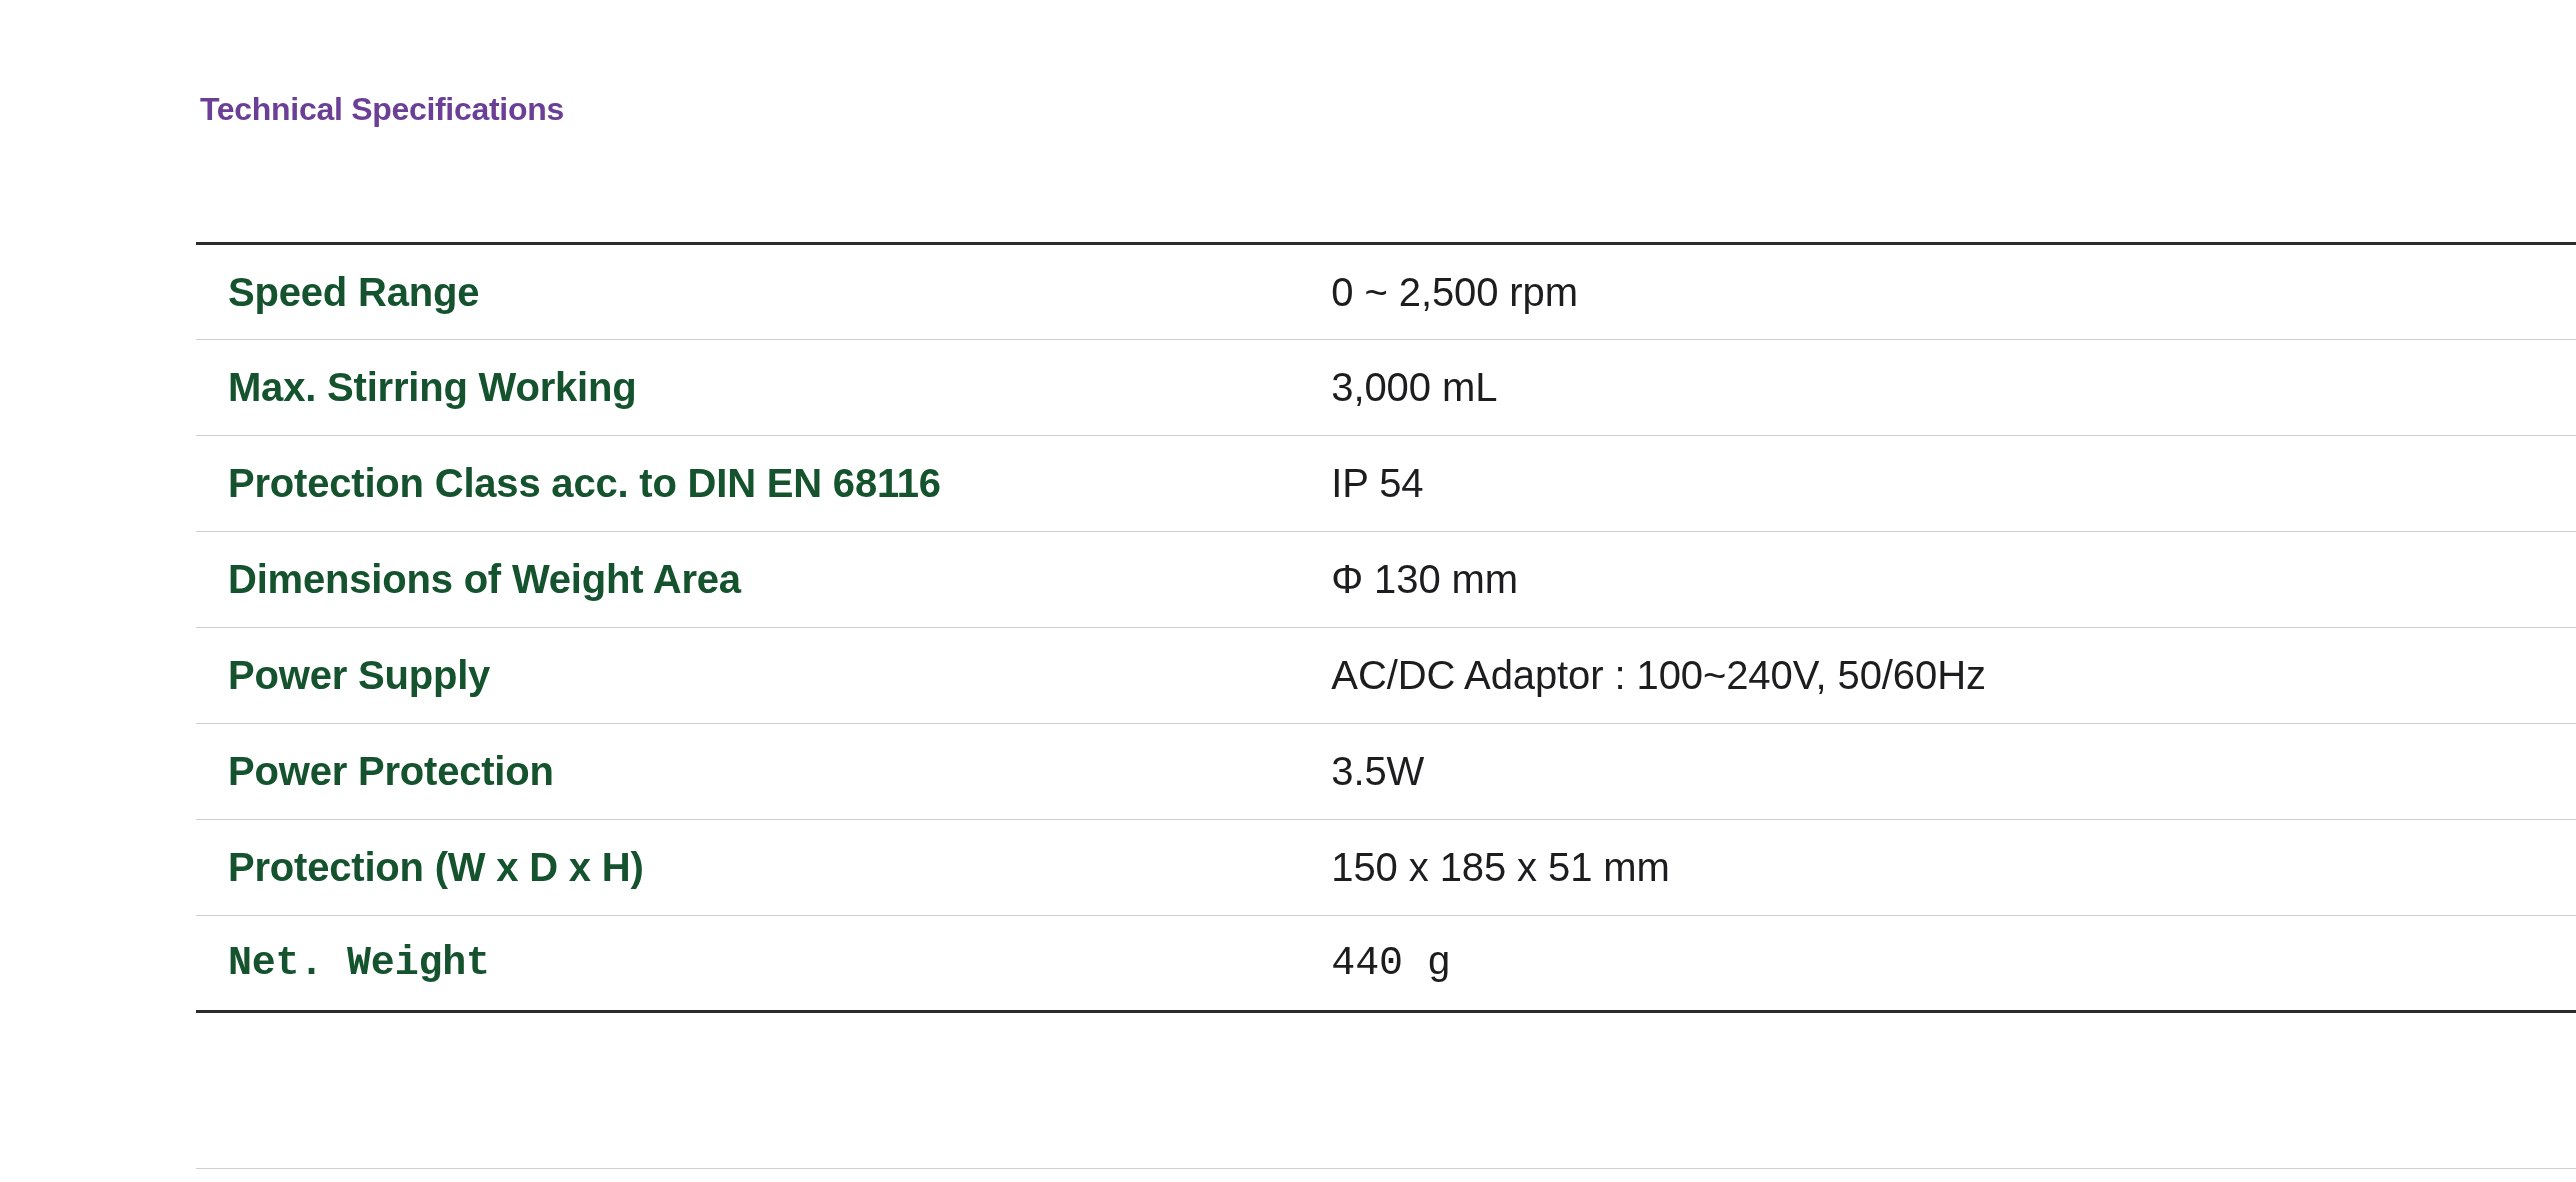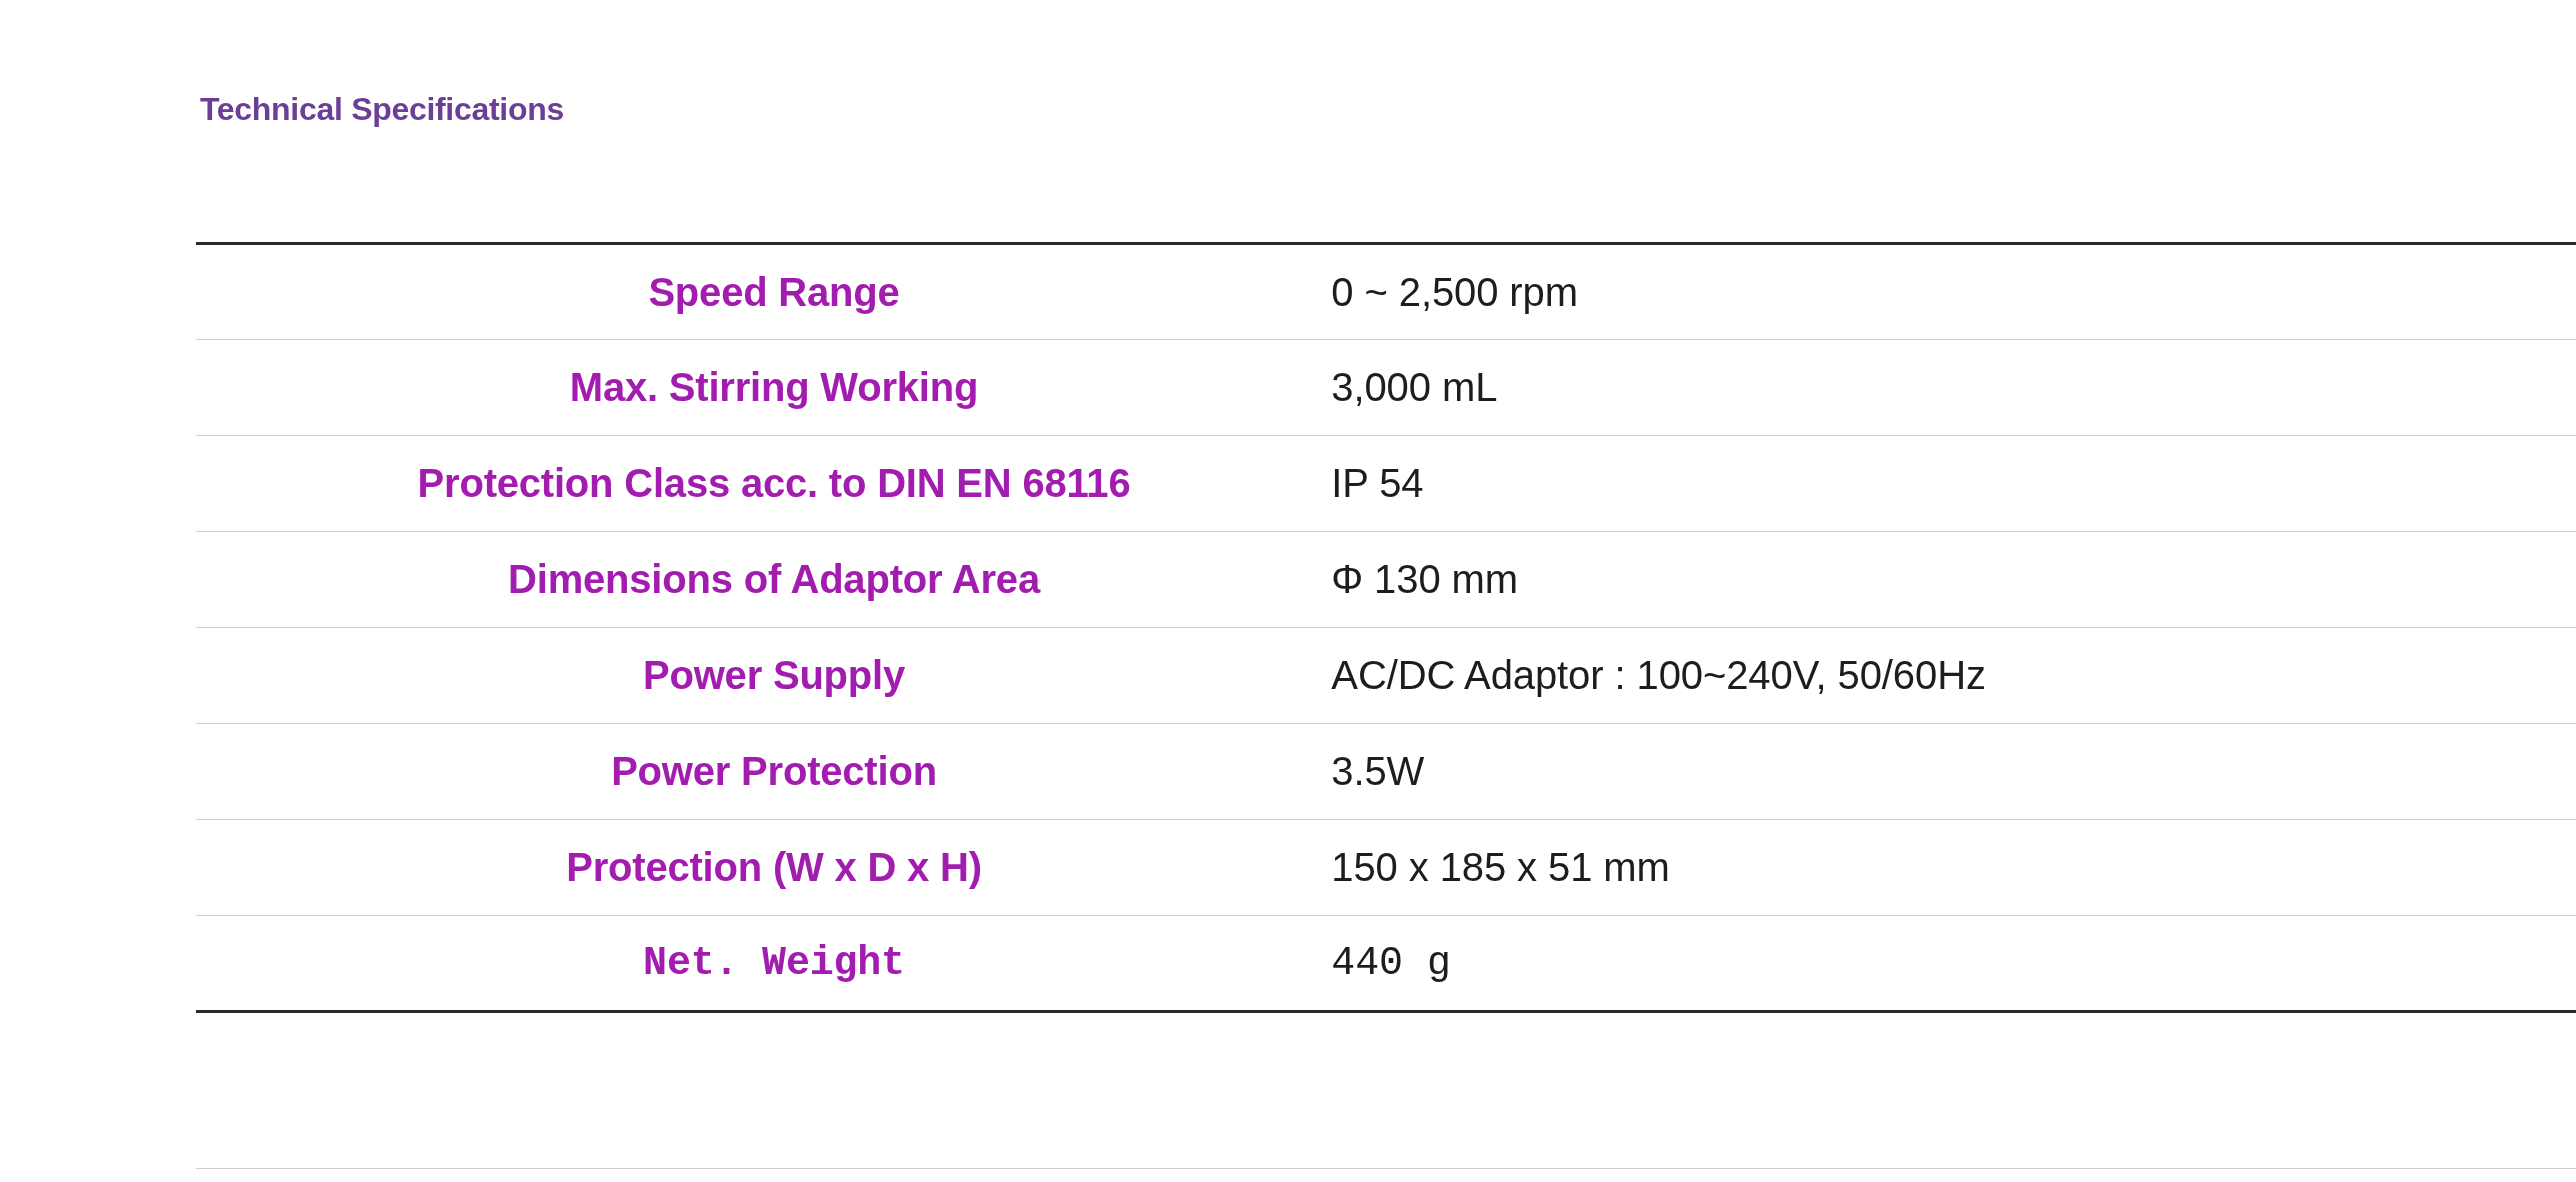--- a/index.html
+++ b/index.html
@@ -49,24 +49,23 @@
     border-top: 3.6px solid #2b2b2b;
   }
   .spec-table tr:last-child td {
     border-bottom: 3.6px solid #2b2b2b;
     font-family: Liberation Mono, monospace;
   }
   td.label {
     width: 1092px;
     font-size: 40px;
     font-weight: 700;
-    color: #a21caf;
+    color: #14532d;
     padding-left: 32px;
     letter-spacing: -0.2px;
-    text-align: center;
   }
   td.value {
     font-size: 40px;
     font-weight: 400;
     color: #1d1d1f;
     padding-left: 11.3px;
     letter-spacing: -0.1px;
   }
   .bottom-rule {
     position: absolute;
@@ -92,21 +91,21 @@
       </tr>
       <tr>
         <td class="label">Max. Stirring Working</td>
         <td class="value">3,000 mL</td>
       </tr>
       <tr>
         <td class="label">Protection Class acc. to DIN EN 68116</td>
         <td class="value">IP 54</td>
       </tr>
       <tr>
-        <td class="label">Dimensions of Adaptor Area</td>
+        <td class="label">Dimensions of Weight Area</td>
         <td class="value">Φ 130 mm</td>
       </tr>
       <tr>
         <td class="label">Power Supply</td>
         <td class="value">AC/DC Adaptor : 100~240V, 50/60Hz</td>
       </tr>
       <tr>
         <td class="label">Power Protection</td>
         <td class="value">3.5W</td>
       </tr>

